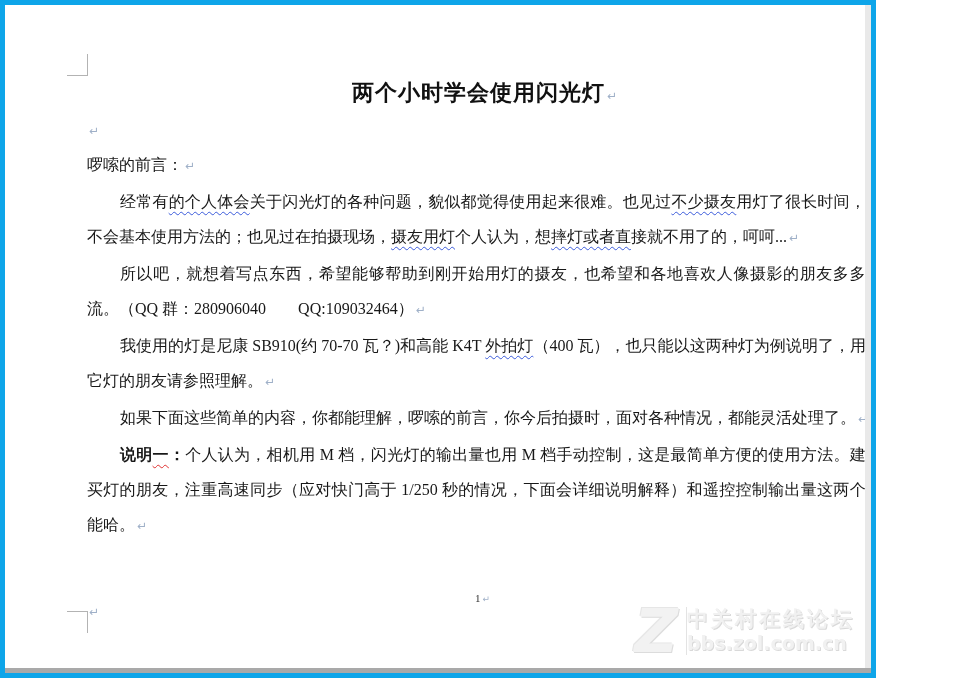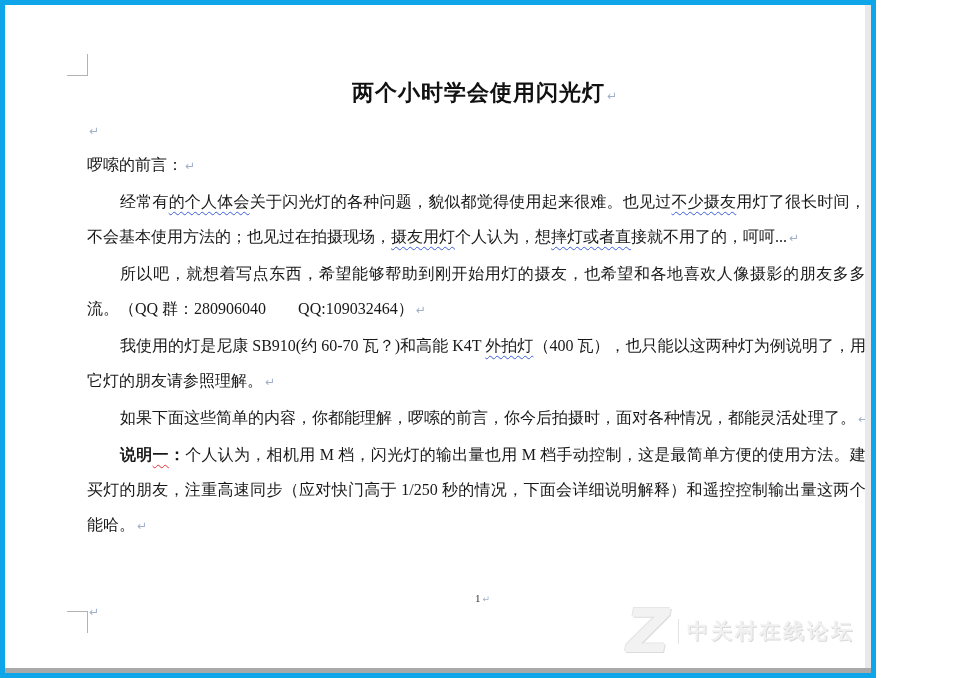--- a/index.html
+++ b/index.html
@@ -39,21 +39,21 @@
   .page-number{position:absolute;left:470px;top:586px;font-size:11px;line-height:14px;color:#333;}
   .page-number .pilcrow{font-size:9px;}
   .watermark{
     position:absolute;right:16px;bottom:14px;display:flex;align-items:center;
     font-family:"DejaVu Sans","Liberation Sans",sans-serif;z-index:5;
   }
   .wm-z{
     font-size:60px;line-height:56px;font-weight:bold;font-style:italic;
     color:#f2f2f2;text-shadow:1px 1px 0 #dcdcdc,-1px -1px 0 #e6e6e6;padding-right:8px;
   }
-  .wm-text{border-left:1px solid #e3e3e3;padding-left:8px;}
+  .wm-text{border-left:1px solid #e3e3e3;}
   .wm-name{font-size:21px;font-weight:bold;letter-spacing:3px;color:#f1f1f1;
     text-shadow:1px 1px 0 #d9d9d9;line-height:25px;}
   .wm-url{font-size:19px;font-weight:bold;color:#f1f1f1;
     text-shadow:1px 1px 0 #d9d9d9;line-height:23px;}
 </style>
 </head>
 <body>
 
 <div class="screen">
 
@@ -64,34 +64,35 @@
 
   <div class="text-area">
     <div class="doc-title">
       <span>两个小时学会使用闪光灯</span><span class="pilcrow">↵</span>
     </div>
     <div>
         <p class="para empty"><span class="pilcrow">↵</span></p>
         <p class="para"><span class="">啰嗦的前言：</span><span class="pilcrow">↵</span></p>
         <p class="para indent"><span class="">经常有</span><span class="sq-blue">的个人体会</span><span class="">关于闪光灯的各种问题，貌似都觉得使用起来很难。也见过</span><span class="sq-blue">不少摄友</span><span class="">用灯了很长时间，还不会基本使用方法的；也见过在拍摄现场，</span><span class="sq-blue">摄友用灯</span><span class="">个人认为，想</span><span class="sq-blue">摔灯或者直</span><span class="">接就不用了的，呵呵...</span><span class="pilcrow">↵</span></p>
         <p class="para indent"><span class="">所以吧，就想着写点东西，希望能够帮助到刚开始用灯的摄友，也希望和各地喜欢人像摄影的朋友多多交流。（QQ 群：280906040　　QQ:109032464）</span><span class="pilcrow">↵</span></p>
-        <p class="para indent"><span class="">我使用的灯是尼康 SB910(约 60-70 瓦？)和高能 K4T </span><span class="sq-blue">外拍灯</span><span class="">（400 瓦），也只能以这两种灯为例说明了，用其它灯的朋友请参照理解。</span><span class="pilcrow">↵</span></p>
+        <p class="para indent"><span class="">我使用的灯是尼康 SB910(约 70-70 瓦？)和高能 K4T </span><span class="sq-blue">外拍灯</span><span class="">（400 瓦），也只能以这两种灯为例说明了，用其它灯的朋友请参照理解。</span><span class="pilcrow">↵</span></p>
         <p class="para indent"><span class="">如果下面这些简单的内容，你都能理解，啰嗦的前言，你今后拍摄时，面对各种情况，都能灵活处理了。</span><span class="pilcrow">↵</span></p>
         <p class="para indent"><span class="bold">说明</span><span class="bold sq-red">一</span><span class="bold">：</span><span class="">个人认为，相机用 M 档，闪光灯的输出量也用 M 档手动控制，这是最简单方便的使用方法。建议买灯的朋友，注重高速同步（应对快门高于 1/250 秒的情况，下面会详细说明解释）和遥控控制输出量这两个功能哈。</span><span class="pilcrow">↵</span></p>
       </div>
   </div>
 
   <span class="footer-pilcrow">↵</span>
 
   <div class="page-number">
     <span>1</span><span class="pilcrow">↵</span>
   </div>
 
   <div class="watermark">
     <div class="wm-z">Z</div>
     <div class="wm-text">
       <div class="wm-name">中关村在线论坛</div>
+      <div class="wm-url">bbs.zol.com.cn</div>
     </div>
   </div>
 
   <div class="right-strip"></div>
   <div class="bottom-strip"></div>
 </div>
 
 </body></html>

